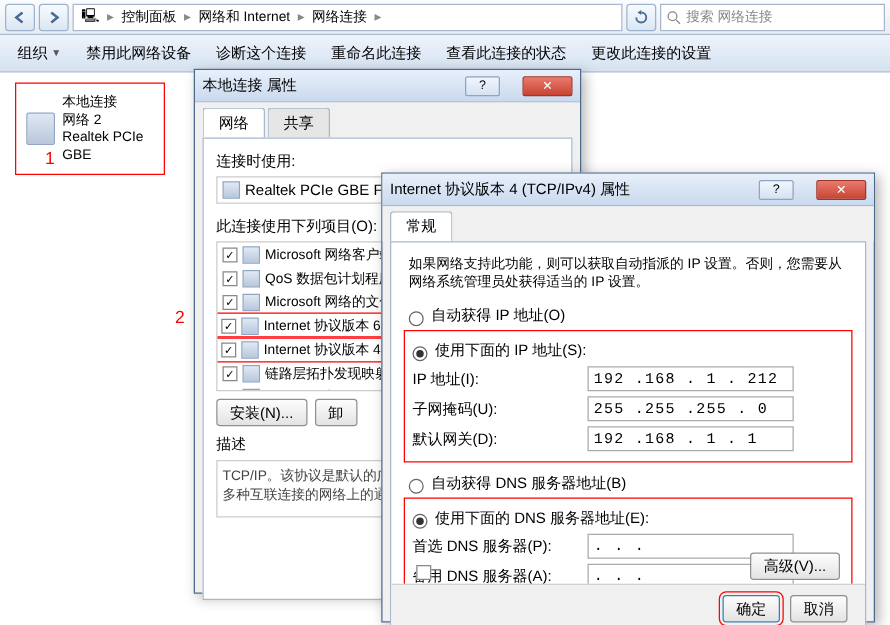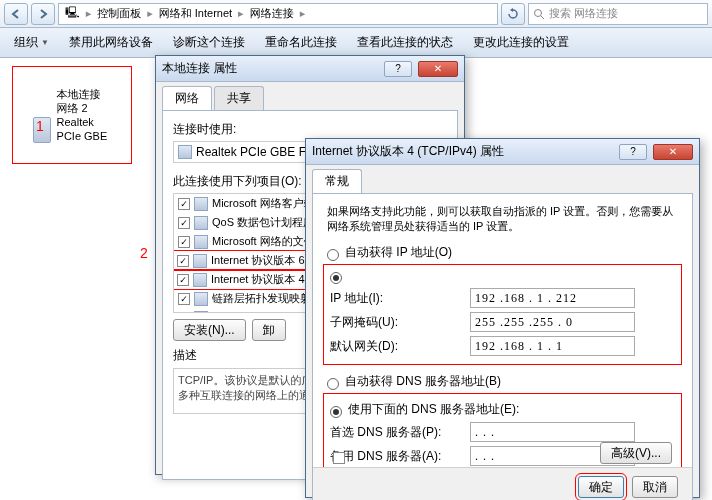--- a/index.html
+++ b/index.html
@@ -12,28 +12,28 @@
 .crumb .part{padding:0 4px;white-space:nowrap}
 .crumb .sep{color:#888}
 .searchbox{width:180px;height:22px;background:#fff;border:1px solid #a8b8cc;display:flex;align-items:center;padding:0 4px;color:#888;font-size:11px}
 
 
 .cmdbar{height:30px;background:linear-gradient(#edf3fb,#d6e2f1);border-bottom:1px solid #a8b8cc;display:flex;align-items:center;padding:0 6px;gap:4px;font-size:12px}
 .cmdbtn{padding:4px 8px;display:flex;align-items:center;gap:3px}
 .cmdbtn .tri{font-size:8px;color:#555}
 
 
-.adapter{position:absolute;left:12px;top:66px;width:120px;border:1px solid red;padding:20px;display:flex;align-items:flex-end;gap:6px}
+.adapter{position:absolute;left:12px;top:66px;width:120px;border:1px solid red;padding:8px;display:flex;align-items:center;gap:6px}
 .adapter .ic{width:28px;height:26px;background:linear-gradient(#dfe8f4,#b8c7da);border:1px solid #8fa5c2;border-radius:2px}
 .adapter .txt{font-size:11px;line-height:14px}
 .callout{position:absolute;color:red;font:14px sans-serif}
 
 
 .dialog{position:absolute;background:#f0f0f0;border:1px solid #4b6b8e;box-shadow:3px 3px 10px rgba(0,0,0,0.3)}
-.titlebar{height:26px;background:linear-gradient(#e8f0fb,#c9d9ee);border-bottom:1px solid #a8b8cc;display:flex;align-items:center;padding:0 6px;gap:6px;font-size:12px}
+.titlebar{height:26px;background:linear-gradient(#e8f0fb,#c9d9ee);border-bottom:1px solid #a8b8cc;display:flex;align-items:center;padding:0 6px;gap:18px;font-size:12px}
 .titlebar .spacer{flex:1}
 .winbtn{width:28px;height:16px;background:linear-gradient(#f0f6fd,#d6e2f1);border:1px solid #8fa5c2;border-radius:2px;display:flex;align-items:center;justify-content:center;font-size:10px}
 .winbtn.close{background:linear-gradient(#e97a6c,#c84433);color:#fff;border-color:#9c3729;width:40px}
 
 
 .dlg1{left:155px;top:55px;width:310px;height:420px}
 .tabs{display:flex;background:#f0f0f0;padding:4px 6px 0}
 .tab{padding:3px 12px;border:1px solid #a8b8cc;border-bottom:none;background:#fff;font-size:12px;margin-right:2px;border-radius:3px 3px 0 0}
 .tab.off{background:#e6e6e6}
 .tabbody{background:#fff;border:1px solid #a8b8cc;margin:0 6px 6px;padding:10px;height:370px;position:relative;overflow:hidden;font-size:12px}
@@ -49,21 +49,21 @@
 
 .dlg2{left:305px;top:138px;width:395px;height:360px}
 .dlg2 .tabbody{height:314px;padding:10px 14px}
 .note{font-size:11px;line-height:15px;margin-bottom:10px}
 .radio{display:flex;align-items:flex-end;gap:6px;font-size:12px;margin:3px 0}
 .radio .r{width:12px;height:12px;border:1px solid #666;border-radius:50%;background:#fff;display:flex;align-items:center;justify-content:center}
 .radio .r.on::after{content:"";width:6px;height:6px;background:#333;border-radius:50%}
 .radio.dis{color:#000000}
 .fieldrow{display:flex;align-items:center;margin:4px 0;font-size:12px}
 .fieldrow .lab{width:140px}
-.ipbox{width:165px;height:20px;border:1px solid #aaa;background:#fff;display:flex;align-items:center;padding:0 4px;font-family:Liberation Serif, serif;letter-spacing:1px}
+.ipbox{width:165px;height:20px;border:1px solid #aaa;background:#fff;display:flex;align-items:center;padding:0 4px;font-family:Liberation Mono, monospace;letter-spacing:1px}
 .group{border:1px solid red;padding:4px 6px;margin:2px -4px}
 .rowbot{display:flex;align-items:center;justify-content:flex-end;padding:8px 14px;gap:8px;background:#f0f0f0;border-top:1px solid #d0d0d0;position:absolute;left:0;right:0;bottom:0}
 .exitrow{display:flex;align-items:center;gap:6px;position:absolute;left:20px;bottom:42px}
 .advbtn{position:absolute;right:20px;bottom:42px}
 
 svg{display:block}
 </style>
 </head>
 <body>
 
@@ -206,20 +206,21 @@
   <div class="tabbody">
     <div class="note">如果网络支持此功能，则可以获取自动指派的 IP 设置。否则，您需要从网络系统管理员处获得适当的 IP 设置。</div>
 
     <div class="radio">
         <div class="r"></div>
         <span>自动获得 IP 地址(O)</span>
       </div>
     <div class="group">
       <div class="radio">
           <div class="r on"></div>
+          <span>使用下面的 IP 地址(S):</span>
         </div>
       <div class="fieldrow">
           <div class="lab">IP 地址(I):</div>
           <div class="ipbox">192 .168 .  1 . 212</div>
         </div>
       <div class="fieldrow">
           <div class="lab">子网掩码(U):</div>
           <div class="ipbox">255 .255 .255 .  0</div>
         </div>
       <div class="fieldrow">

